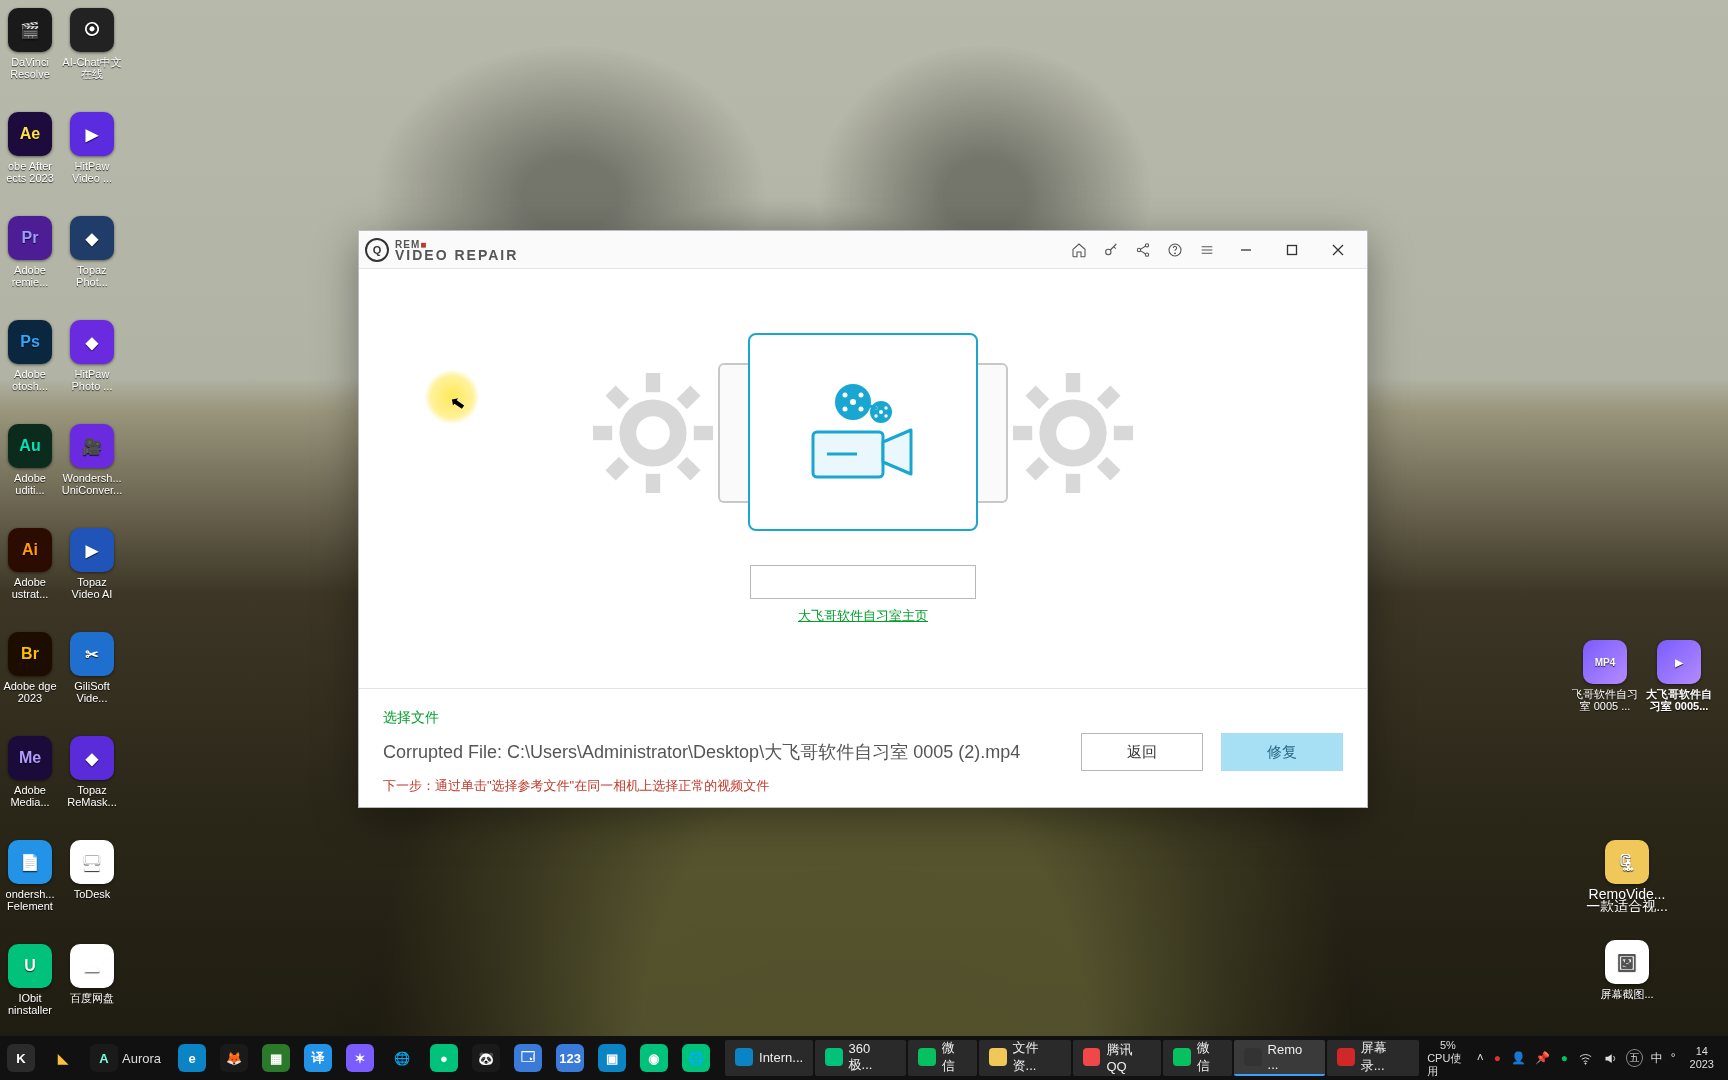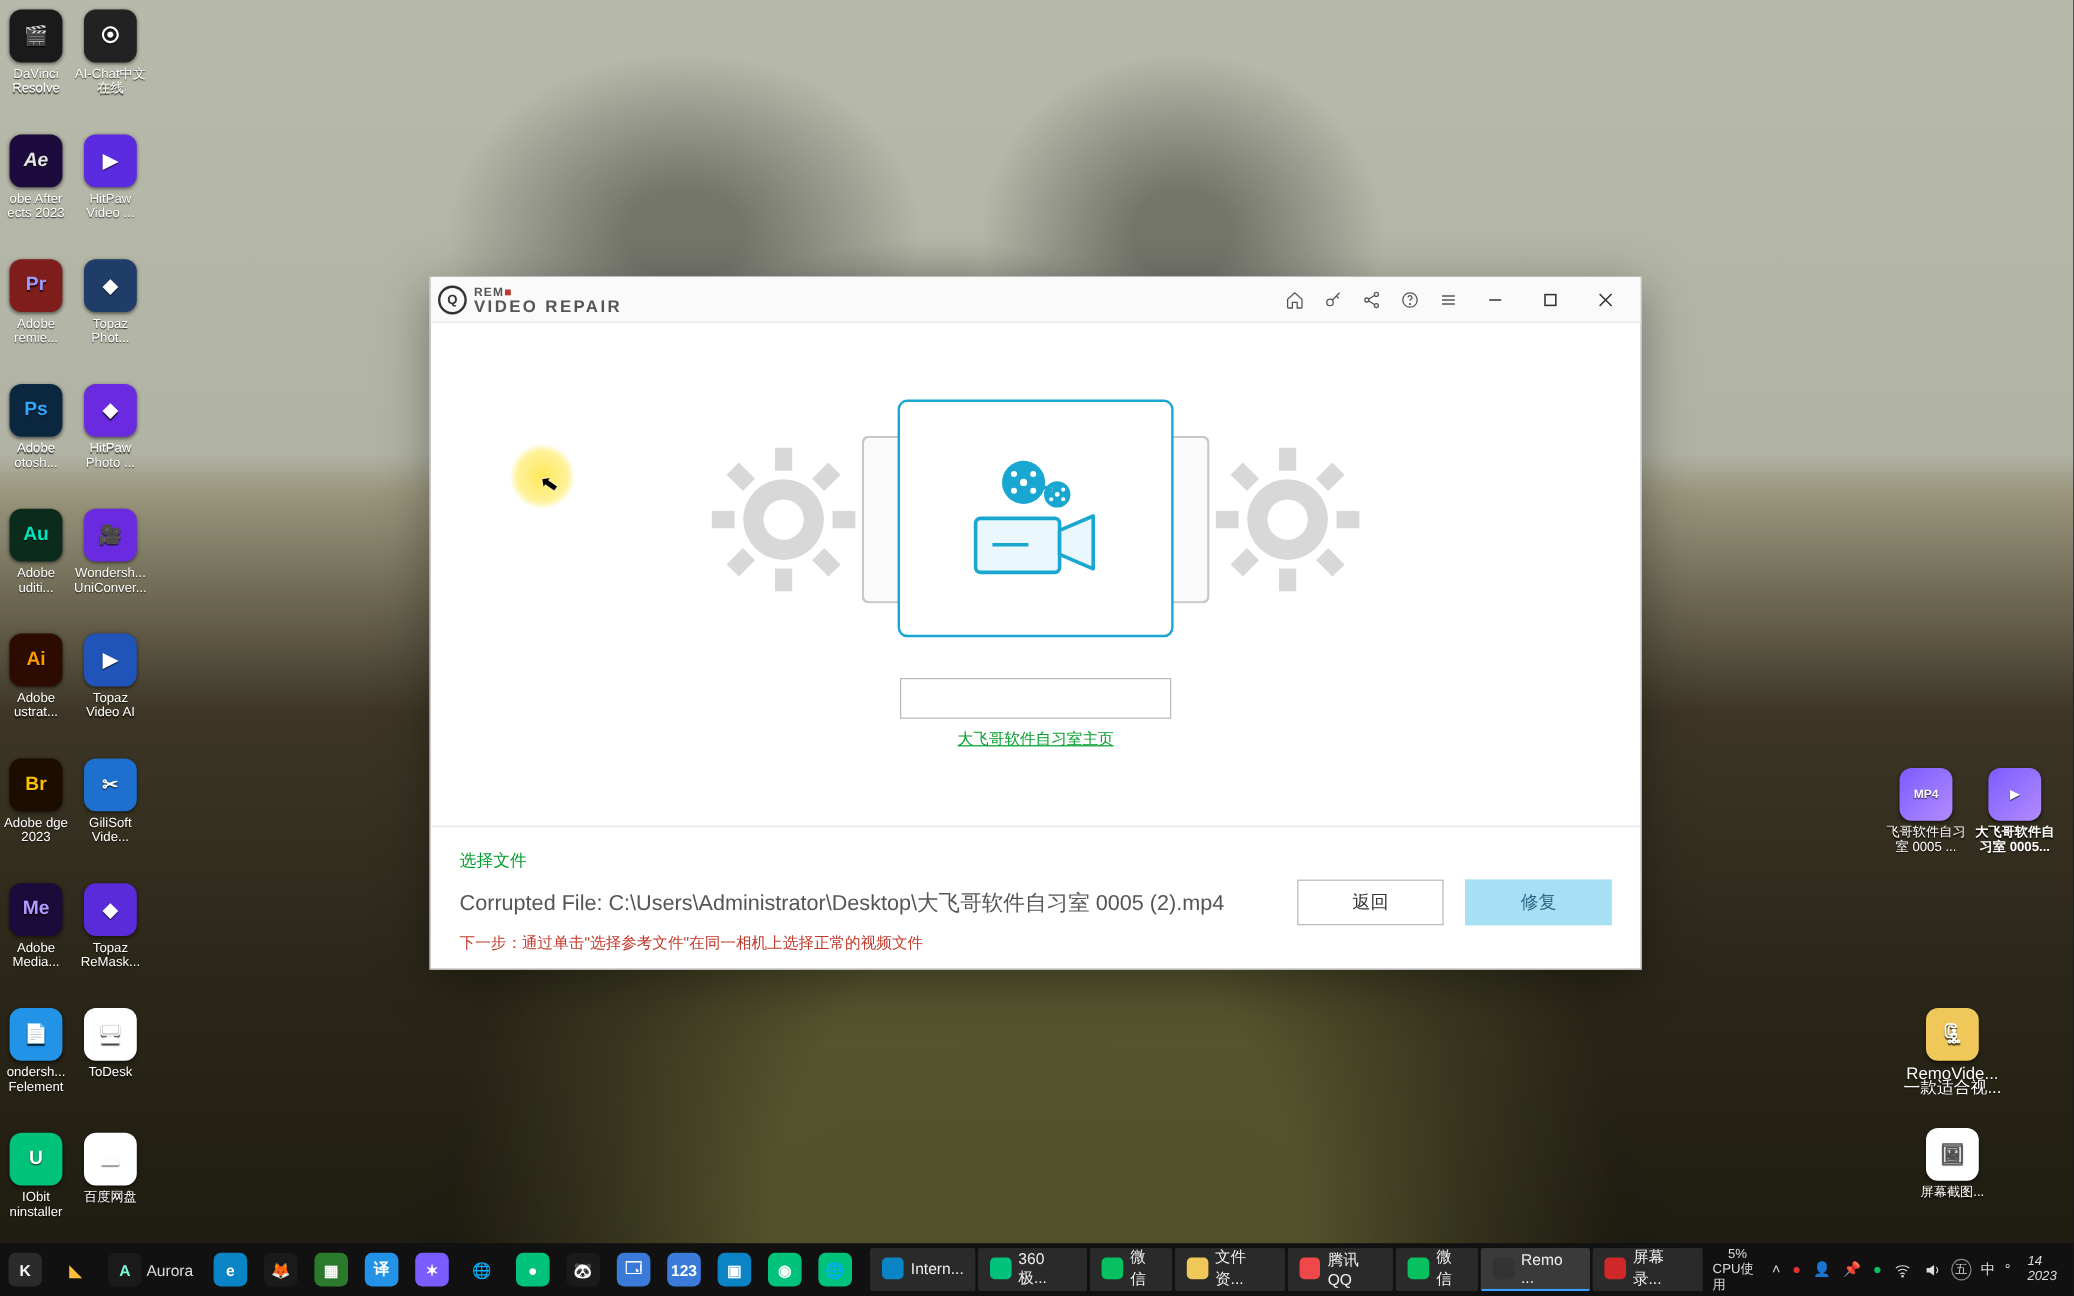--- a/index.html
+++ b/index.html
@@ -185,46 +185,46 @@
     border-radius:2px;
   }
   .task-item.active{background:#3a3a3a;border-bottom-color:#3aa0ff;}
   .task-item .ico{width:18px;height:18px;border-radius:4px;}
   .tray{
     margin-left:auto;display:flex;align-items:center;gap:8px;padding:0 8px;height:100%;color:#ddd;font-size:12px;
   }
   .tray .sys{display:flex;align-items:center;gap:10px;}
   .tray .sys svg{width:15px;height:15px;stroke:#ddd;fill:none;stroke-width:1.5;}
   .cpu{display:flex;flex-direction:column;align-items:center;line-height:13px;font-size:11px;}
-  .clock{display:flex;flex-direction:column;align-items:flex-start;line-height:13px;font-size:11px;padding:0 6px;font-style:italic;}
+  .clock{display:flex;flex-direction:column;align-items:center;line-height:13px;font-size:11px;padding:0 6px;}
 </style>
 </head>
 <body>
 
 <div class="wallpaper"></div>
 
 <div class="desk-grid" id="deskGrid">
     <div class="dicon">
       <div class="box" style="background: rgb(26, 26, 26); color: rgb(255, 255, 255);">🎬</div>
       <div class="lbl">DaVinci Resolve</div>
     </div>
     <div class="dicon">
       <div class="box" style="background: rgb(34, 34, 34); color: rgb(255, 255, 255);">⦿</div>
       <div class="lbl">AI-Chat中文在线</div>
     </div>
     <div class="dicon">
-      <div class="box" style="background: rgb(28, 11, 60); color: #e5e5e5; font-style: italic;">Ae</div>
+      <div class="box" style="background: rgb(28, 11, 60); color: #fde047;">Ae</div>
       <div class="lbl">obe After ects 2023</div>
     </div>
     <div class="dicon">
       <div class="box" style="background: rgb(91, 43, 224); color: rgb(255, 255, 255);">▶</div>
       <div class="lbl">HitPaw Video ...</div>
     </div>
     <div class="dicon">
-      <div class="box" style="background: #7f1d1d; color: rgb(156, 156, 255);">Pr</div>
+      <div class="box" style="background: #4c1d95; color: rgb(156, 156, 255);">Pr</div>
       <div class="lbl">Adobe remie...</div>
     </div>
     <div class="dicon">
       <div class="box" style="background: rgb(32, 60, 104); color: rgb(255, 255, 255);">◆</div>
       <div class="lbl">Topaz Phot...</div>
     </div>
     <div class="dicon">
       <div class="box" style="background: rgb(11, 39, 64); color: rgb(49, 168, 255);">Ps</div>
       <div class="lbl">Adobe otosh...</div>
     </div>

